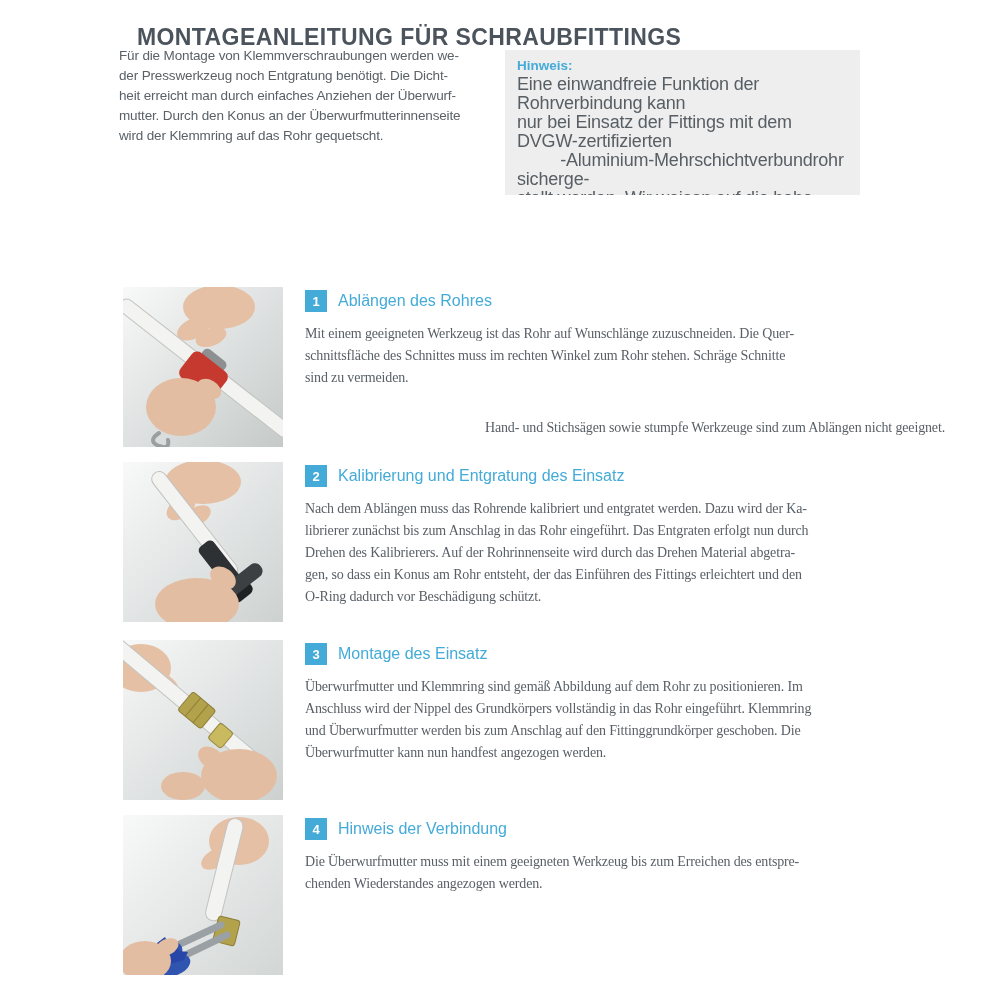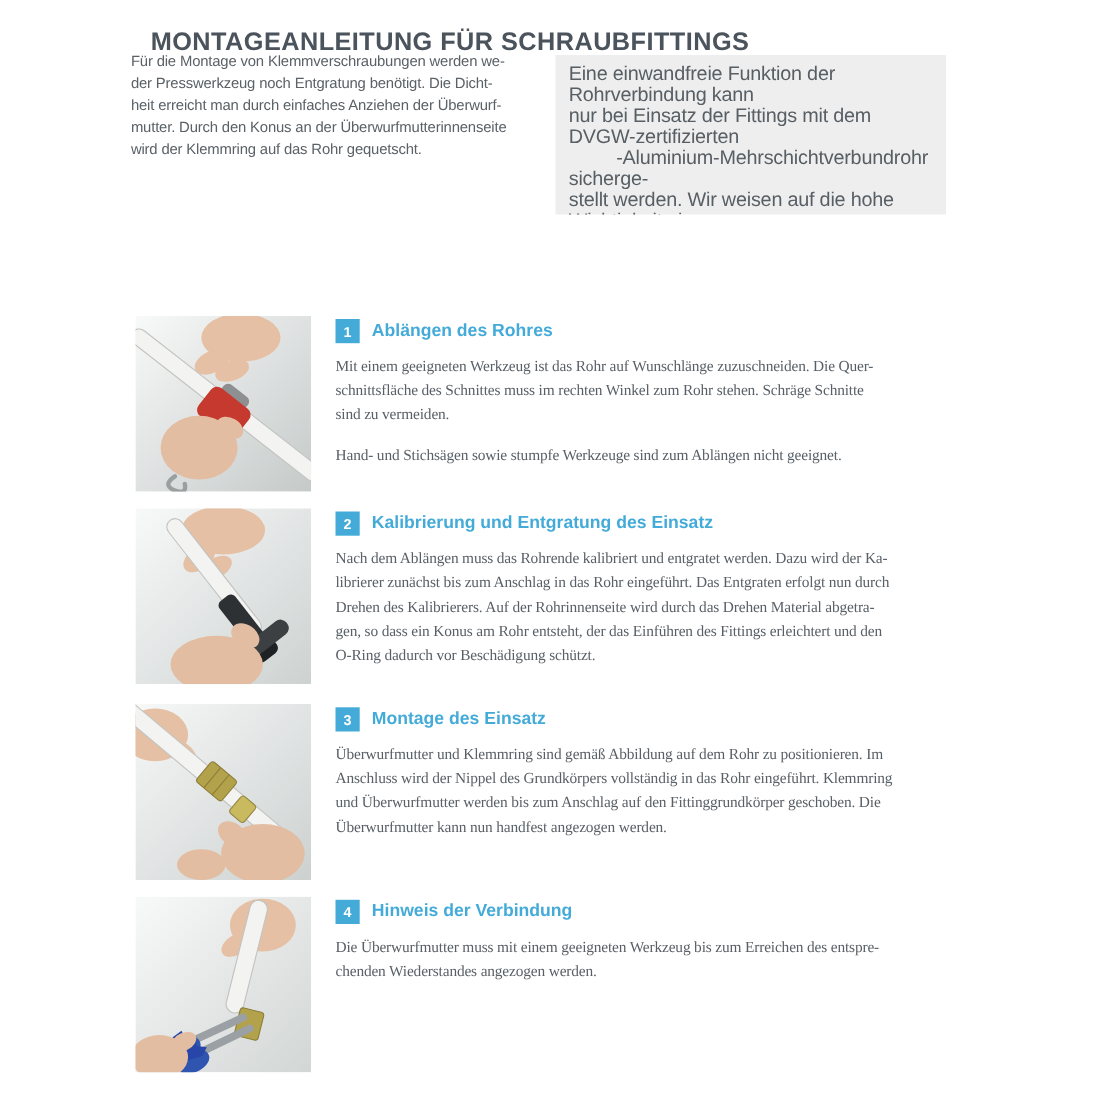--- a/index.html
+++ b/index.html
@@ -29,39 +29,40 @@
   .step-1{top:287px;} .step-2{top:462px;} .step-3{top:640px;} .step-4{top:815px;}
   .step-photo{width:160px;height:160px;flex:0 0 160px;overflow:hidden;}
   .step-photo svg{display:block;width:160px;height:160px;}
   .step-body{flex:1;padding-top:3px;}
   .step-head{display:flex;align-items:center;gap:11px;height:22px;}
   .step-num{
     width:22px;height:22px;background:#44abd9;color:#ffffff;
     font-size:13px;font-weight:700;display:flex;align-items:center;justify-content:center;
     flex:0 0 22px;
   }
-  .step-title{font-size:16px;font-weight:700;color:#44abd9;}
+  .step-title{font-size:16px;font-weight:400;color:#44abd9;}
   .step-body p{
     margin:11px 0 0 0;font-size:14px;line-height:22px;letter-spacing:-.15px;
     color:#585f66;white-space:pre-line;font-family:Liberation Serif, serif;
   }
-  .step-body p + p{margin-top:15px;}
+  .step-body p + p{margin-top:28px;text-align:right;}
 </style>
 </head>
 <body>
 
 <h1 class="page-title">MONTAGEANLEITUNG FÜR SCHRAUBFITTINGS</h1>
 
 <div class="intro">Für die Montage von Klemmverschraubungen werden we-
 der Presswerkzeug noch Entgratung benötigt. Die Dicht-
 heit erreicht man durch einfaches Anziehen der Überwurf-
 mutter. Durch den Konus an der Überwurfmutterinnenseite
 wird der Klemmring auf das Rohr gequetscht.</div>
 
 <div class="note">
+  <div class="note-title">Hinweis:</div>
   <div class="note-body">Eine einwandfreie Funktion der Rohrverbindung kann
 nur bei Einsatz der Fittings mit dem DVGW-zertifizierten
          -Aluminium-Mehrschichtverbundrohr sicherge-
 stellt werden. Wir weisen auf die hohe Wichtigkeit einer
 korrekten und fachgerechten Kalibrierung und Entgra-
 tung mittels eines geeigneten Werkzeuges hin.</div>
 </div>
 
 <section class="step step-1">
   <div class="step-photo">

